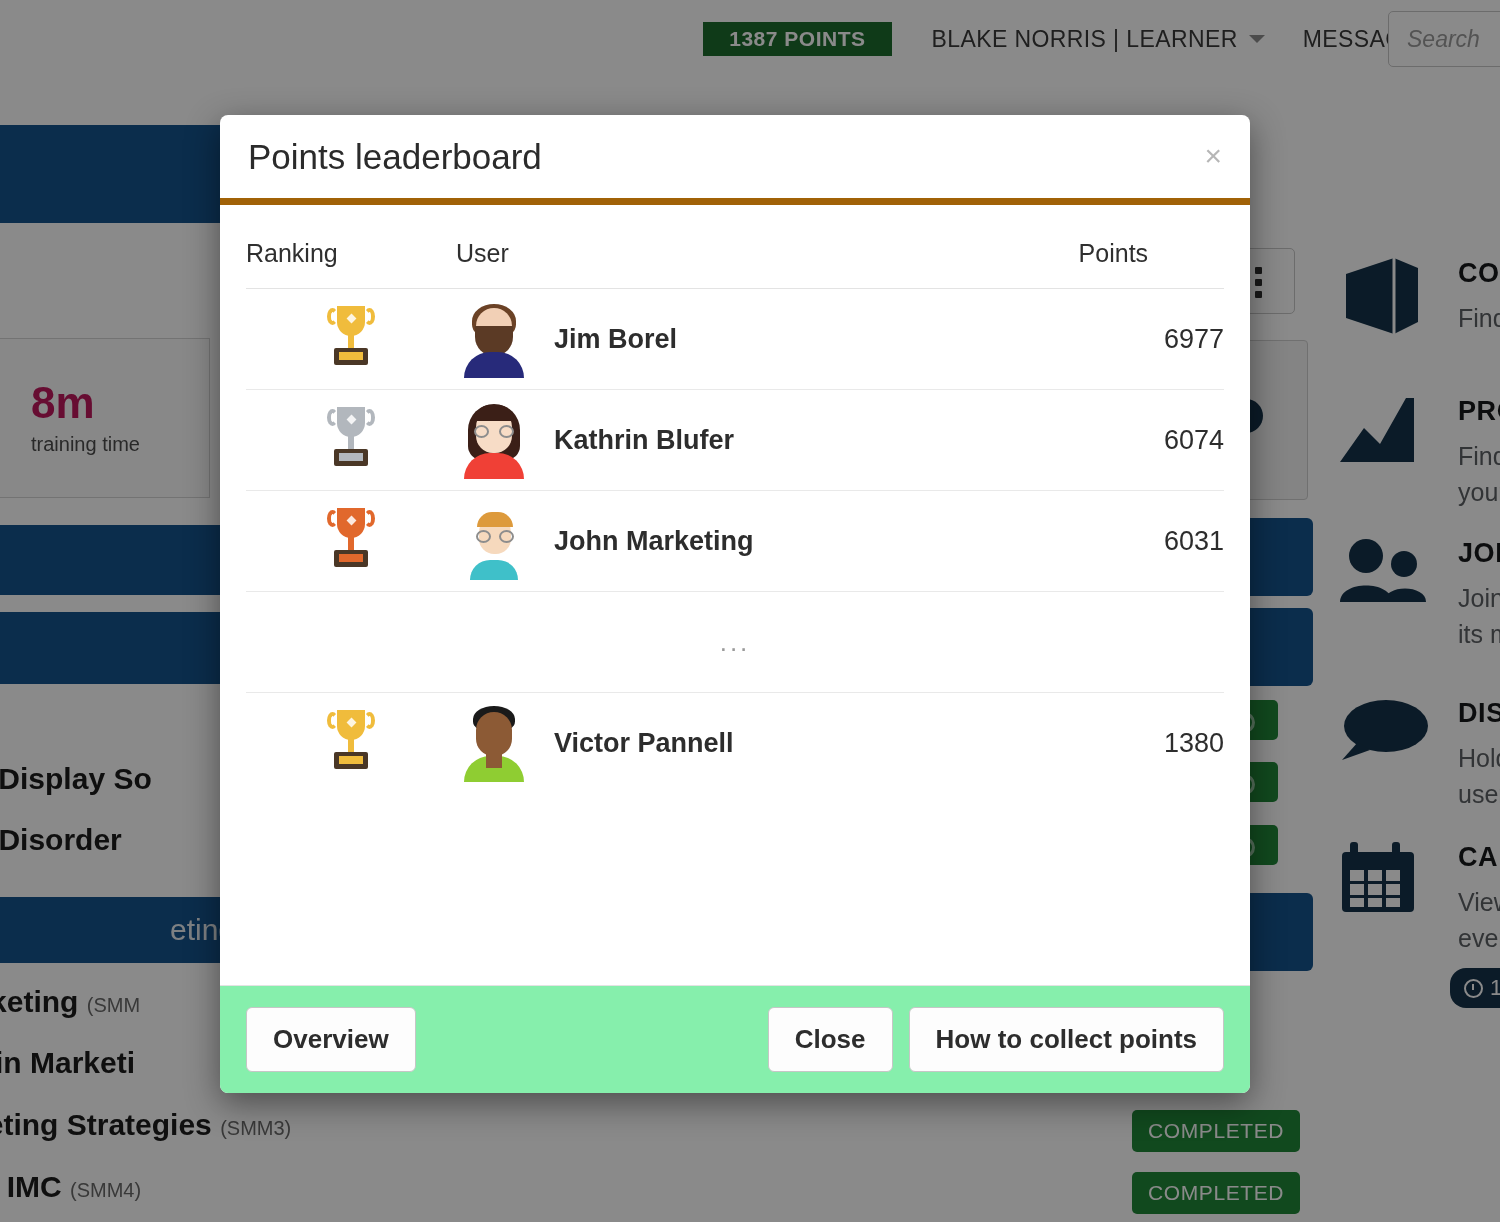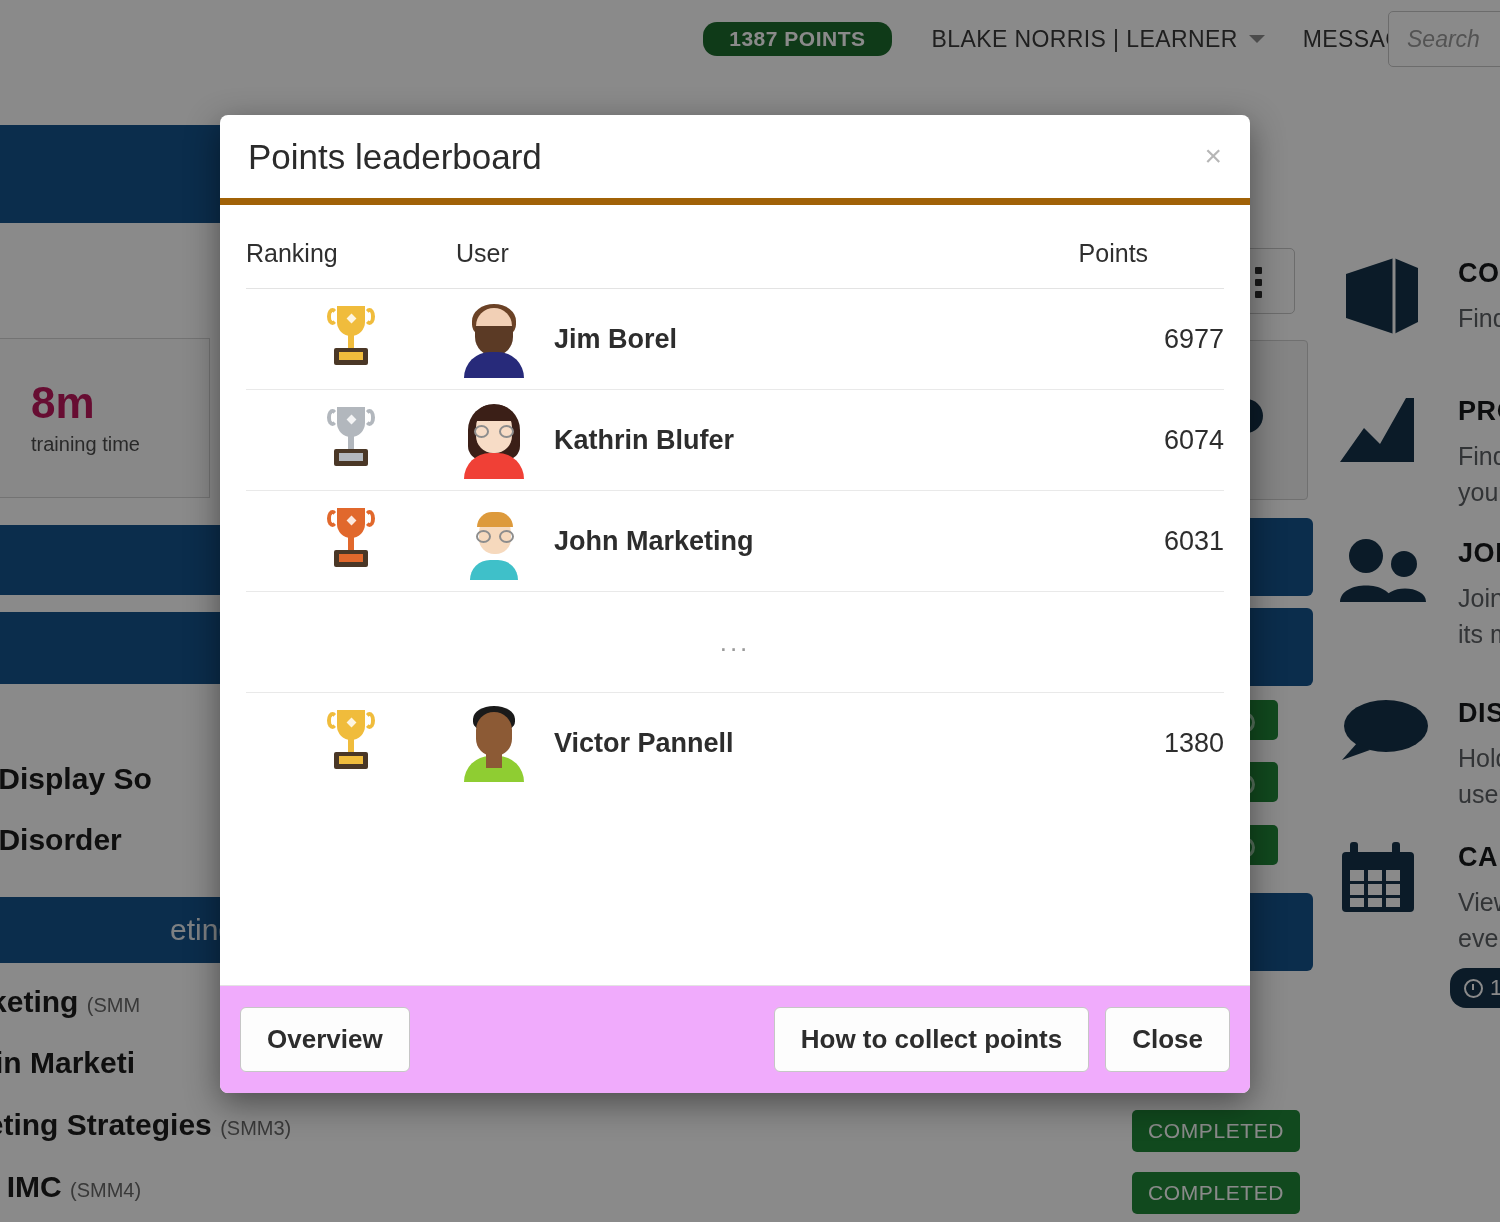--- a/index.html
+++ b/index.html
@@ -16,21 +16,21 @@
 
   .topbar {
     position: absolute; top: 0; left: 0; width: 1500px; height: 78px;
     background: #ffffff;
     display: flex; align-items: center; justify-content: flex-end;
     padding-right: 0px;
   }
   .points-badge {
     background: #1d6b2d; color: #ffffff; font-weight: bold;
     font-size: 21px; letter-spacing: 0.5px;
-    padding: 5px 26px; border-radius: 14px;
+    padding: 5px 26px; border-radius: 0;
     margin-right: 40px;
   }
   .topnav-item {
     font-size: 23px; color: #3a3a3a; letter-spacing: 0.4px;
     display: flex; align-items: center; gap: 11px; margin-right: 38px;
     white-space: nowrap;
   }
   .caret {
     width: 0; height: 0; border-left: 8px solid transparent;
     border-right: 8px solid transparent; border-top: 8px solid #8d8d8d;
@@ -254,22 +254,22 @@
   .avatar .glasses span {
     position: absolute; top: 0; width: 15px; height: 13px;
     border: 2.5px solid #8d8d8d; border-radius: 50%;
   }
   .avatar .glasses span.l { left: 1px; }
   .avatar .glasses span.r { right: 1px; }
   .av-framed { background: #efefef; }
 
   
   .modal-foot {
-    height: 108px; background: #f0abfc; border-top: 1px solid #e3e3e3;
-    display: flex; align-items: center; padding: 0 20px; flex: none; gap: 16px;
+    height: 108px; background: #86efac; border-top: 1px solid #e3e3e3;
+    display: flex; align-items: center; padding: 0 26px; flex: none; gap: 16px;
   }
   .btn {
     border: 1px solid #c6c6c6; background: #fdfdfd; border-radius: 6px;
     font-size: 26px; font-weight: bold; color: #2d2d2d;
     padding: 16px 26px; cursor: pointer;
     font-family: "Liberation Sans", sans-serif;
   }
   .spacer { flex: 1 1 auto; }
 </style>
 </head>
@@ -546,18 +546,18 @@
             <td class="c-points">1380</td>
           </tr>
 
         </tbody>
       </table>
     </div>
 
     <div class="modal-foot">
       <button class="btn">Overview</button>
       <span class="spacer"></span>
+      <button class="btn">Close</button>
       <button class="btn">How to collect points</button>
-      <button class="btn">Close</button>
     </div>
   </div>
 
 </div>
 
 </body></html>

